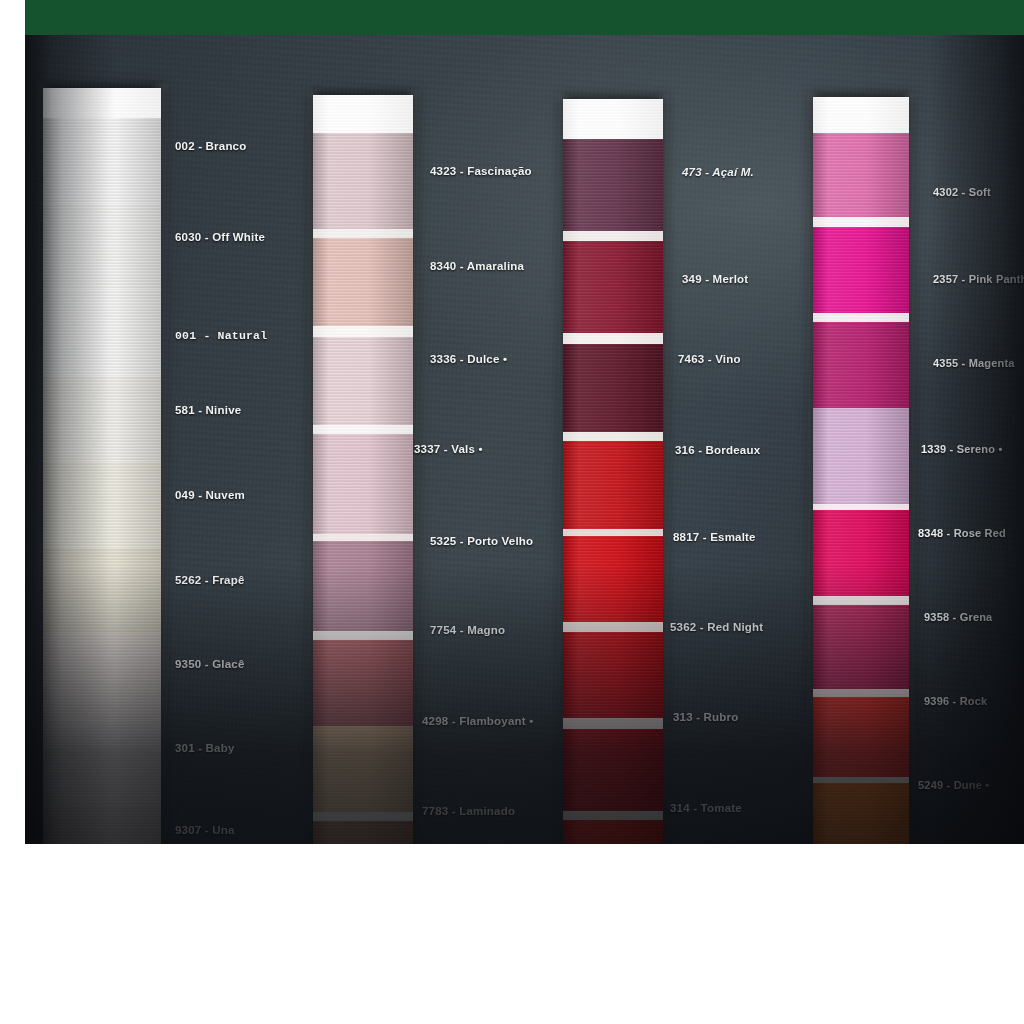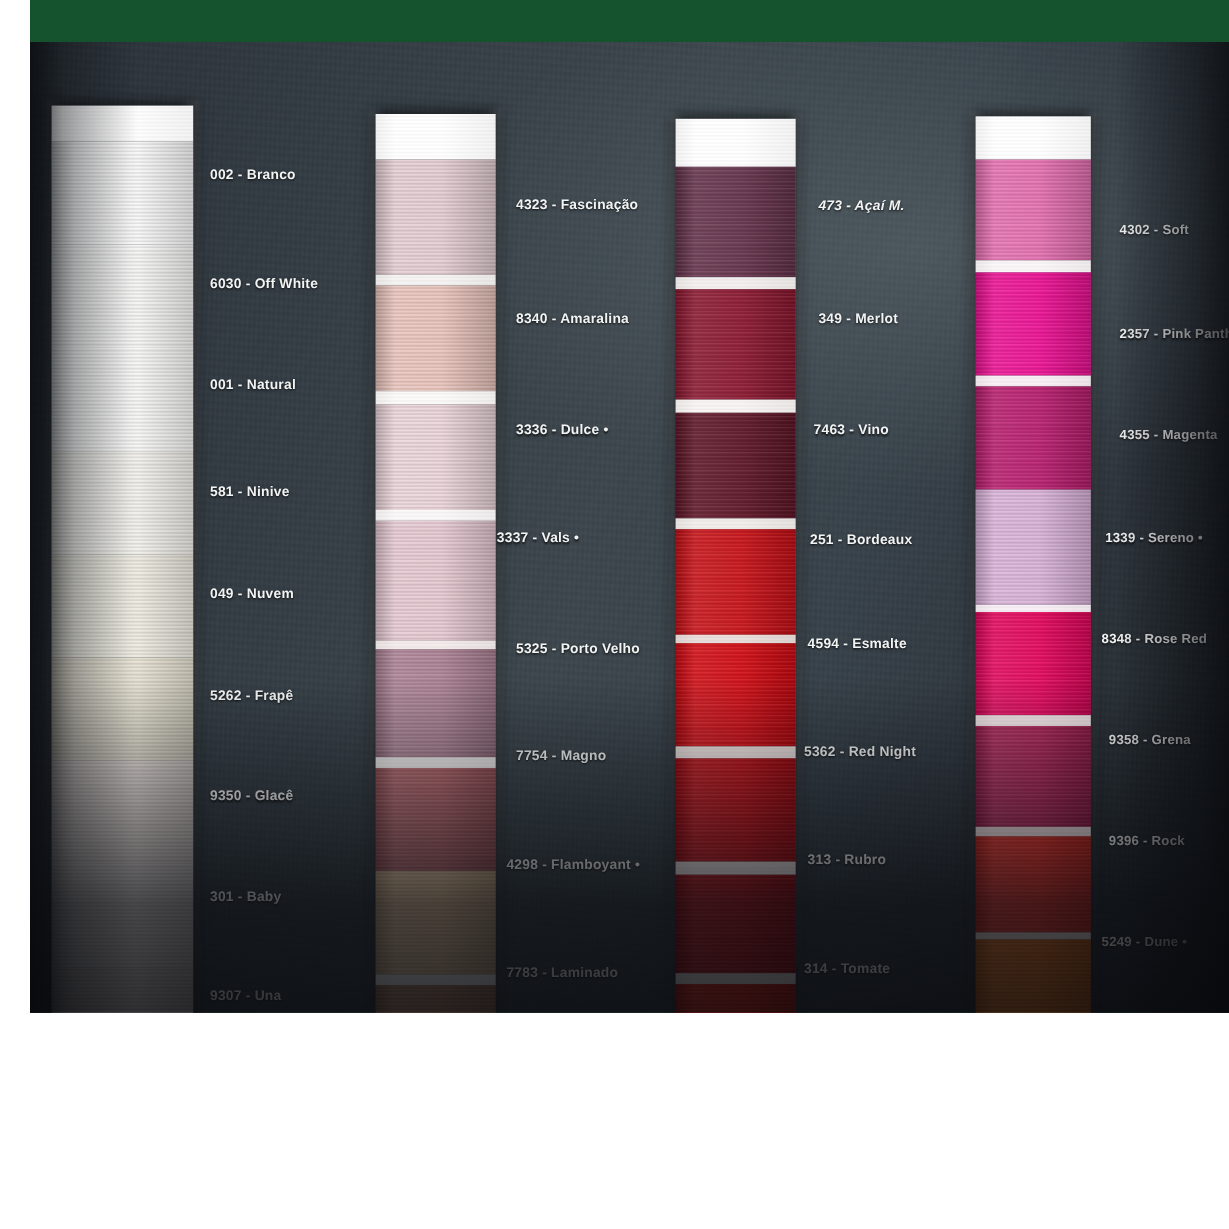--- a/index.html
+++ b/index.html
@@ -121,21 +121,21 @@
       <div class="band" style="height:86px;background:#f3f1e6;"></div>
       <div class="band" style="height:86px;background:#ece7d7;"></div>
       <div class="band" style="height:86px;background:#f2e9e4;"></div>
       <div class="band" style="height:86px;background:#f3ebe8;"></div>
       <div class="band" style="height:82px;background:#eee3df;"></div>
       <div class="band paper" style="height:32px;background:#fcfcfc;"></div>
     </div>
 
     <div class="label" style="left:150px; top:105px;">002 - Branco</div>
     <div class="label" style="left:150px; top:196px;">6030 - Off White</div>
-    <div class="label" style="left:150px; top:280px;">001 - Natural</div>
+    <div class="label" style="left:150px; top:294px;font-family:Liberation Mono, monospace;">001 - Natural</div>
     <div class="label" style="left:150px; top:369px;">581 - Ninive</div>
     <div class="label" style="left:150px; top:454px;">049 - Nuvem</div>
     <div class="label" style="left:150px; top:539px;">5262 - Frapê</div>
     <div class="label" style="left:150px; top:623px;">9350 - Glacê</div>
     <div class="label" style="left:150px; top:707px;">301 - Baby</div>
     <div class="label" style="left:150px; top:789px;">9307 - Una</div>
 
     <div class="skein" style="left:288px; top:60px; width:100px; height:822px;">
       <div class="fuzz"></div>
 
@@ -182,24 +182,24 @@
       <div class="band paper" style="height:10px;background:#f3e7e5;"></div>
       <div class="band" style="height:86px;background:#c00c14;"></div>
       <div class="band paper" style="height:11px;background:#f6eceb;"></div>
       <div class="band" style="height:82px;background:#b50d14;"></div>
       <div class="band paper" style="height:9px;background:#f3e9e7;"></div>
       <div class="band" style="height:66px;background:#ec1709;"></div>
       <div class="band paper" style="height:40px;background:#fbfaf8;"></div>
     </div>
 
     <div class="label" style="left:657px; top:131px;font-style:italic;">473 - Açaí M.</div>
-    <div class="label" style="left:657px; top:225px;text-align:center;">349 - Merlot</div>
+    <div class="label" style="left:657px; top:238px;text-align:center;">349 - Merlot</div>
     <div class="label" style="left:653px; top:318px;">7463 - Vino</div>
-    <div class="label" style="left:650px; top:409px;">251 - Bordeaux</div>
-    <div class="label" style="left:648px; top:496px;">4594 - Esmalte</div>
+    <div class="label" style="left:650px; top:409px;">316 - Bordeaux</div>
+    <div class="label" style="left:648px; top:496px;">8817 - Esmalte</div>
     <div class="label" style="left:645px; top:586px;">5362 - Red Night</div>
     <div class="label" style="left:648px; top:676px;">313 - Rubro</div>
     <div class="label" style="left:645px; top:767px;">314 - Tomate</div>
 
     <div class="skein" style="left:788px; top:62px; width:96px; height:816px;">
       <div class="fuzz"></div>
 
       <div class="band paper" style="height:36px;background:#ffffff;"></div>
       <div class="band" style="height:84px;background:#e46fb0;"></div>
       <div class="band paper" style="height:10px;background:#fbf6f8;"></div>

